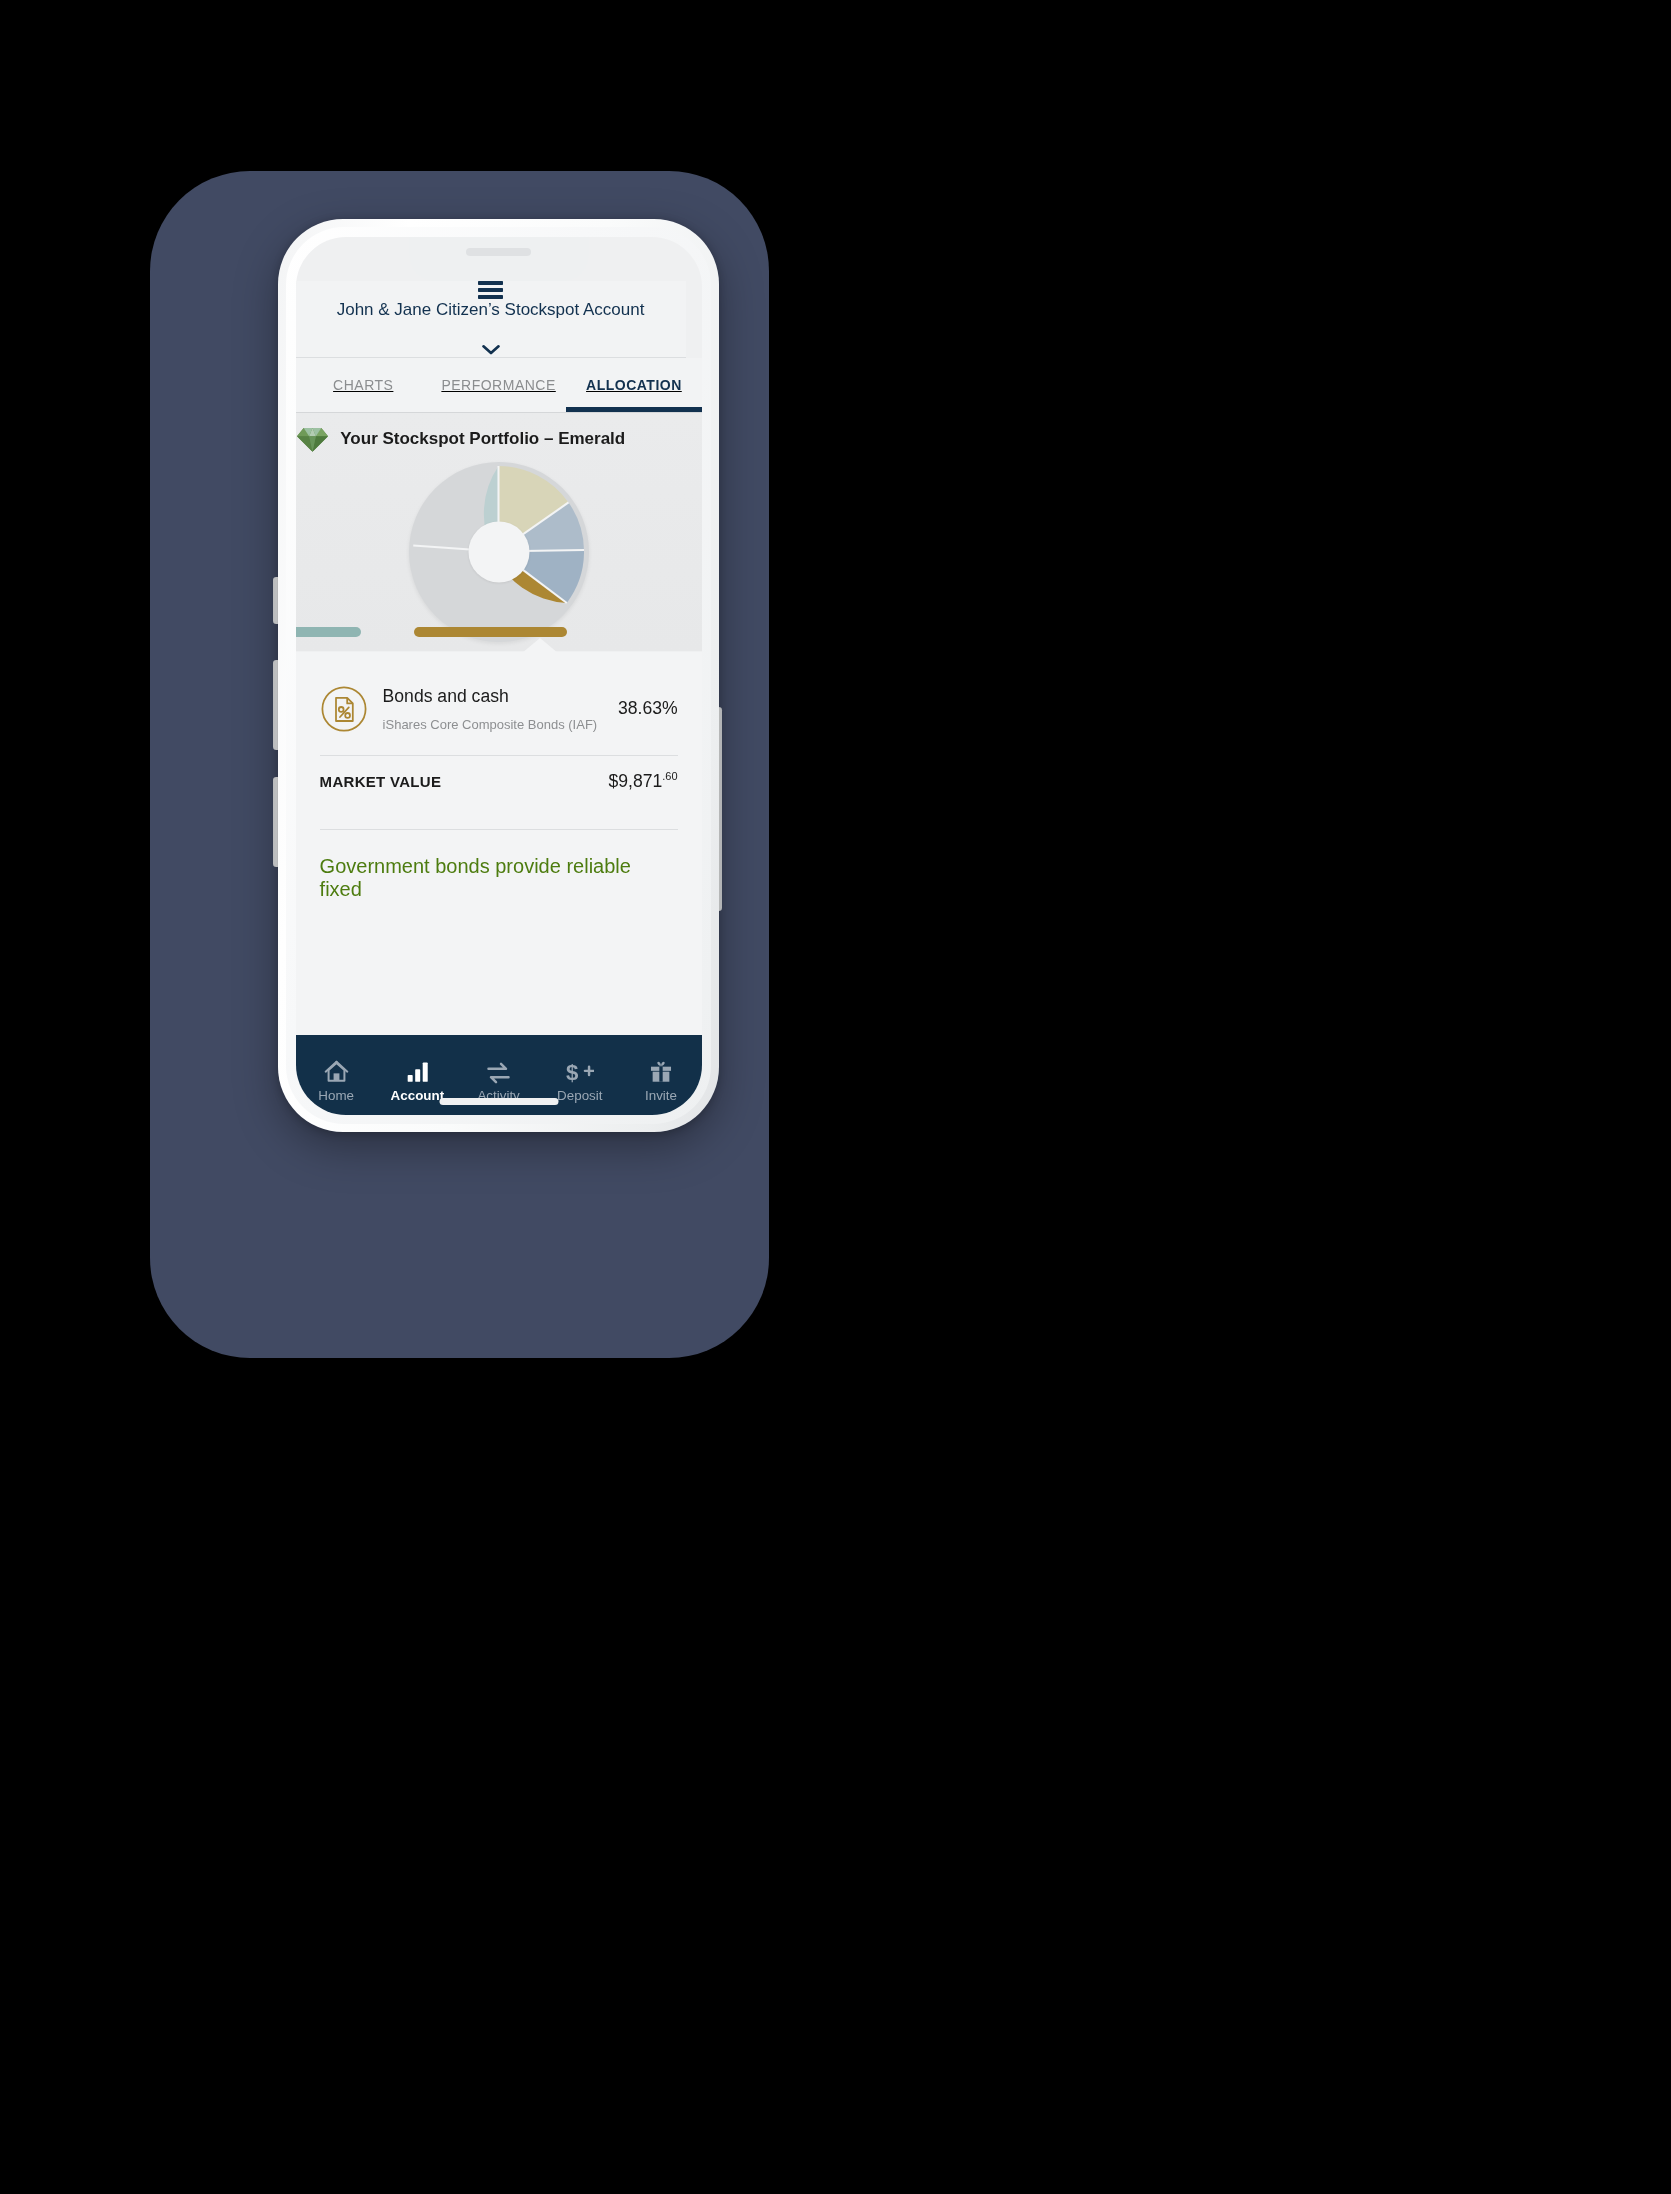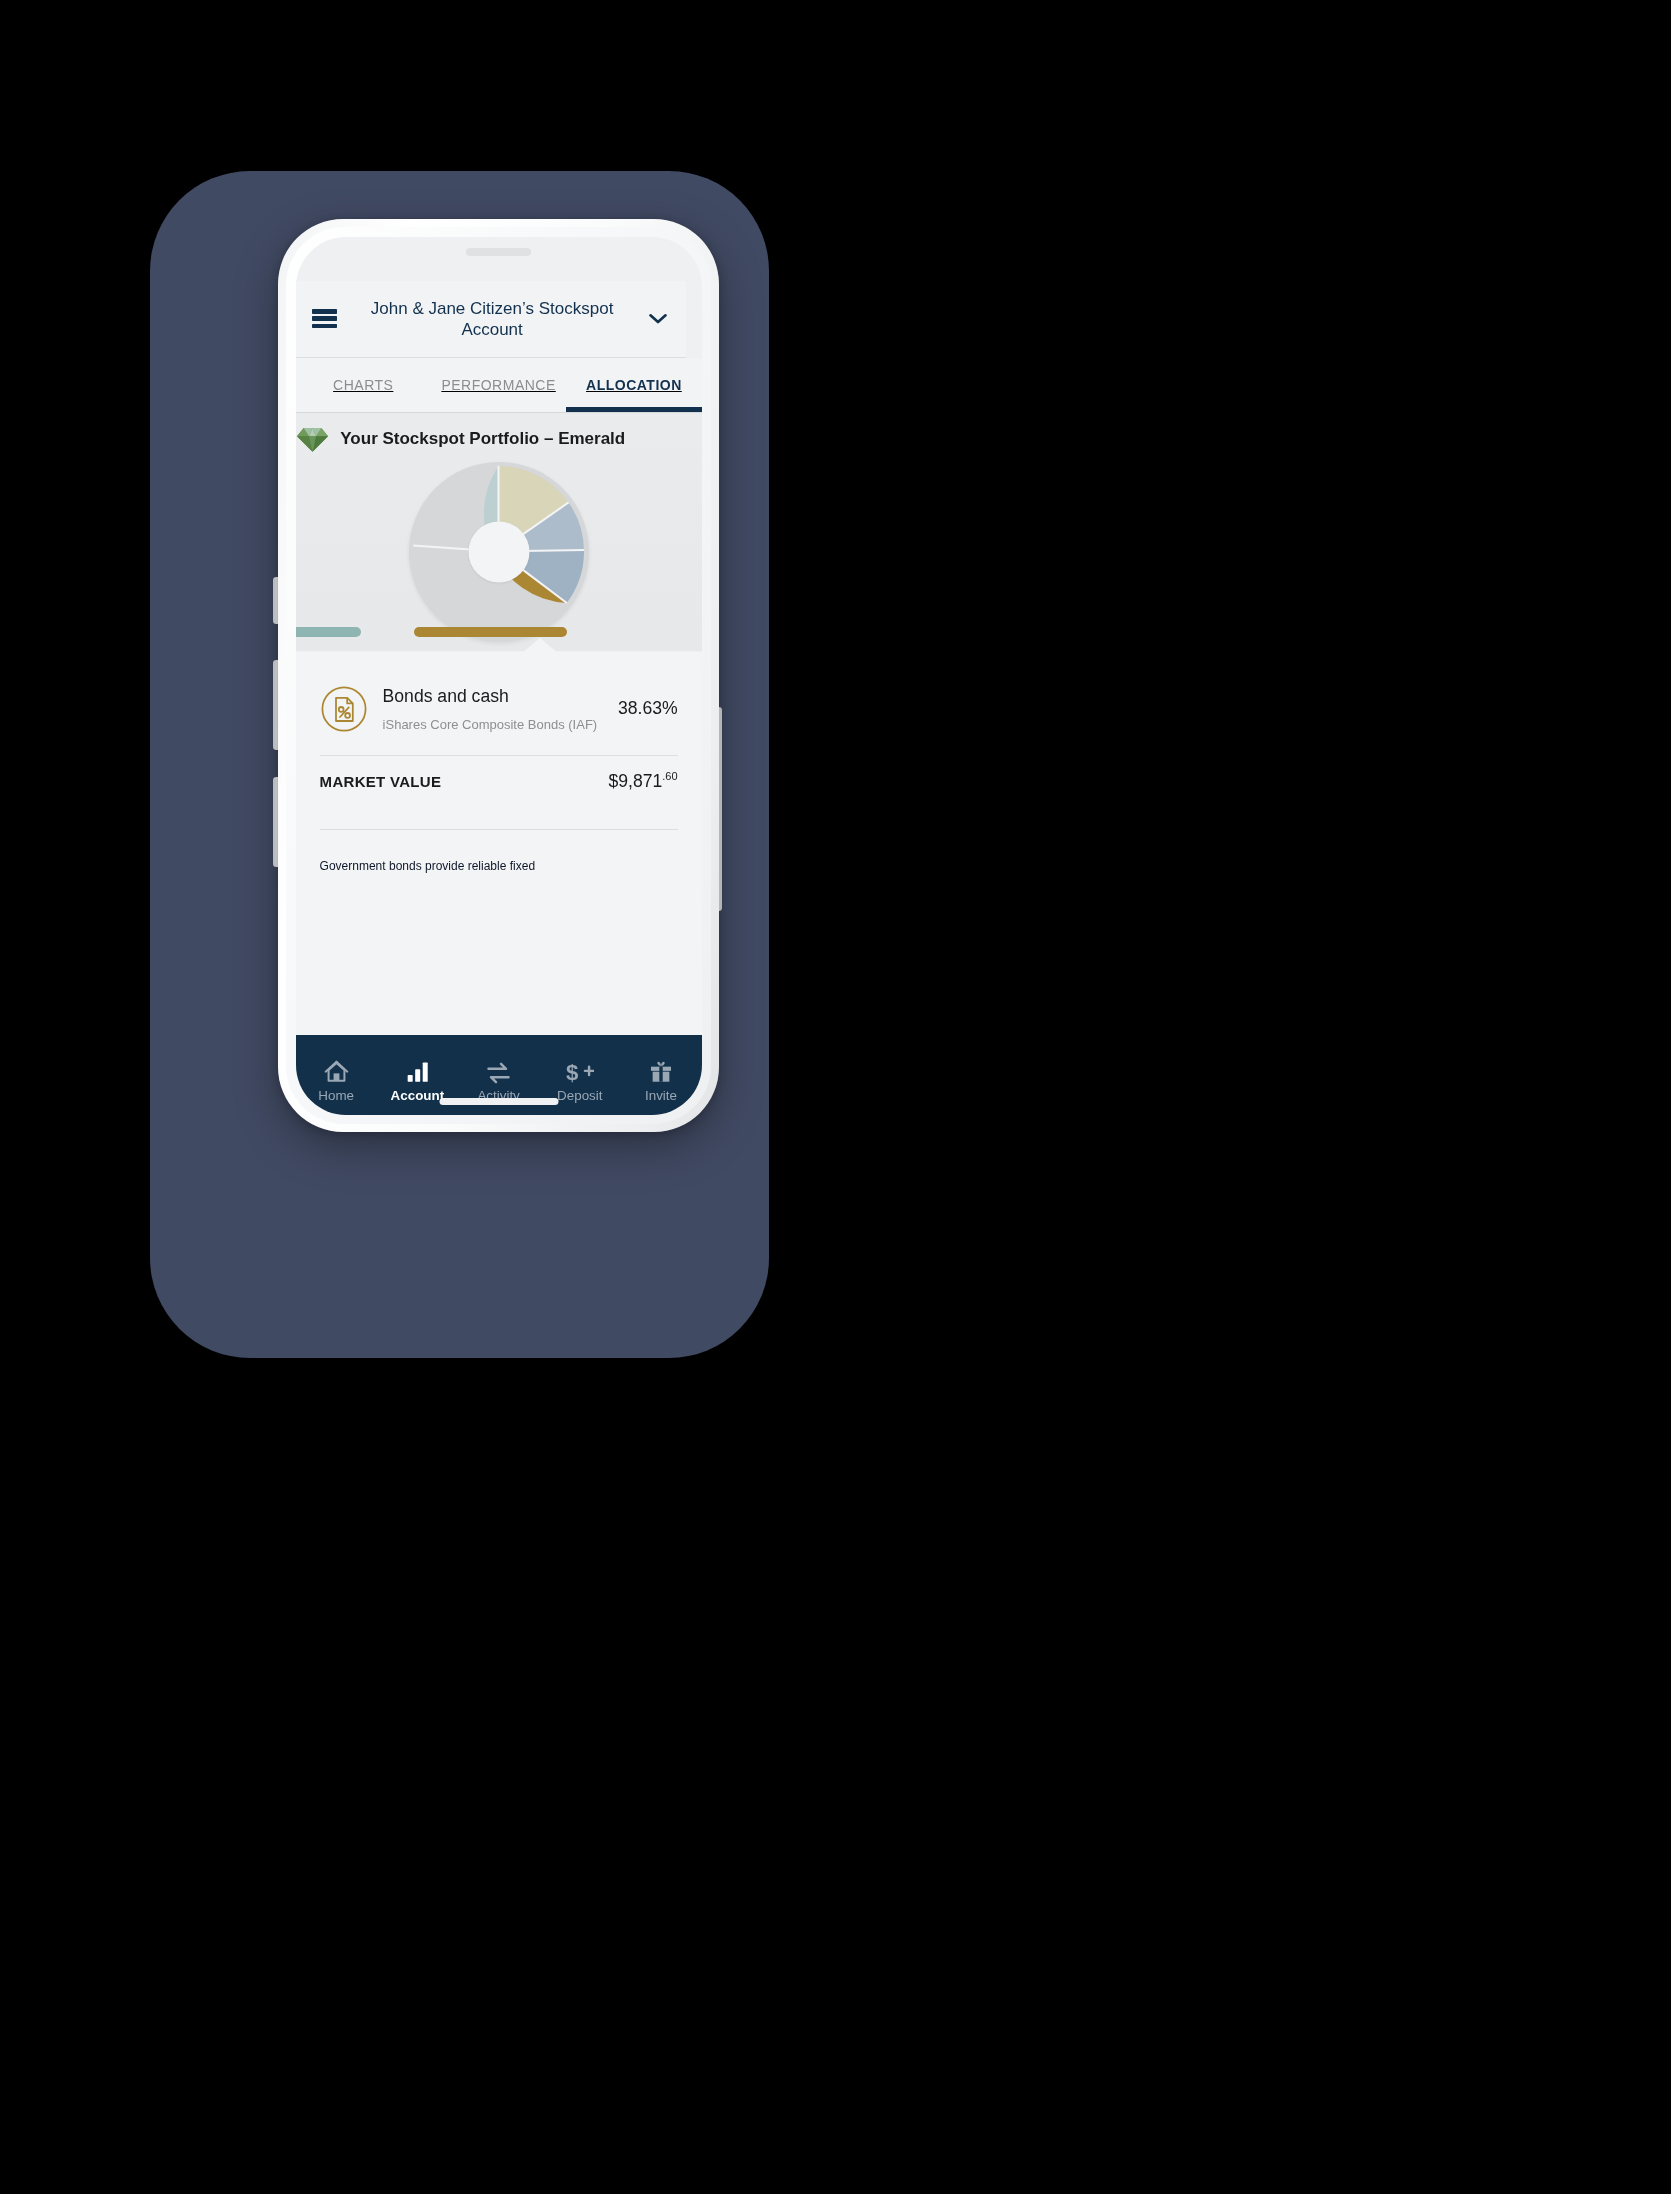--- a/index.html
+++ b/index.html
@@ -58,21 +58,21 @@
     display:flex;align-items:center;justify-content:center;
     padding:0 22px 0 25px;box-sizing:border-box;
   }
   .sb-time{font-size:16.7px;font-weight:700;color:#111;letter-spacing:0.2px;display:flex;align-items:center;gap:3.3px;margin-top:3.3px;}
   .sb-right{display:flex;align-items:center;gap:5.9px;margin-top:3.3px;}
 
   
   .app-header{
     position:absolute;top:44px;left:0;right:16px;height:77px;
     background:#f2f3f4;display:flex;align-items:center;
-    border-bottom:0.8px solid #dcdee0;box-sizing:border-box;padding:0 16.7px;
+    border-bottom:0.8px solid #dcdee0;box-sizing:border-box;padding:0 16.7px;flex-direction:column;
   }
   .hamburger{width:25px;height:18.4px;display:flex;flex-direction:column;justify-content:space-between;cursor:pointer;flex:0 0 auto;}
   .hamburger i{display:block;height:4.2px;background:#12314f;border-radius:0.8px;}
   .acct-title{
     flex:1;text-align:center;font-size:17px;line-height:21px;color:#12314f;
     padding:0 5px;
   }
   .chev{flex:0 0 auto;width:22px;display:flex;justify-content:center;cursor:pointer;}
 
   
@@ -145,21 +145,21 @@
 
   .kv-row{
     display:flex;align-items:center;justify-content:space-between;
     padding:0 24px;height:52px;
   }
   .kv-key{font-size:15px;font-weight:700;color:#1b1b1b;letter-spacing:0.3px;}
   .kv-val{font-size:17.6px;color:#1b1b1b;}
   .kv-val sup{font-size:11px;vertical-align:super;}
 
   .desc{
-    padding:25px 24px 0 24px;font-size:12px;line-height:22.6px;color:#0f172a;
+    padding:25px 24px 0 24px;font-size:20px;line-height:22.6px;color:#4d7c0f;
   }
 
   
   .bottomnav{
     position:absolute;left:0;right:0;bottom:0;height:80px;background:#123049;z-index:20;
   }
   .navitems{display:flex;height:60px;align-items:flex-end;padding-top:8.4px;}
   .navitem{flex:1;display:flex;flex-direction:column;align-items:center;gap:4.2px;cursor:pointer;}
   .navicon{height:23.4px;display:flex;align-items:flex-end;justify-content:center;}
   .navlabel{font-size:13.4px;color:#9aa7b4;}

